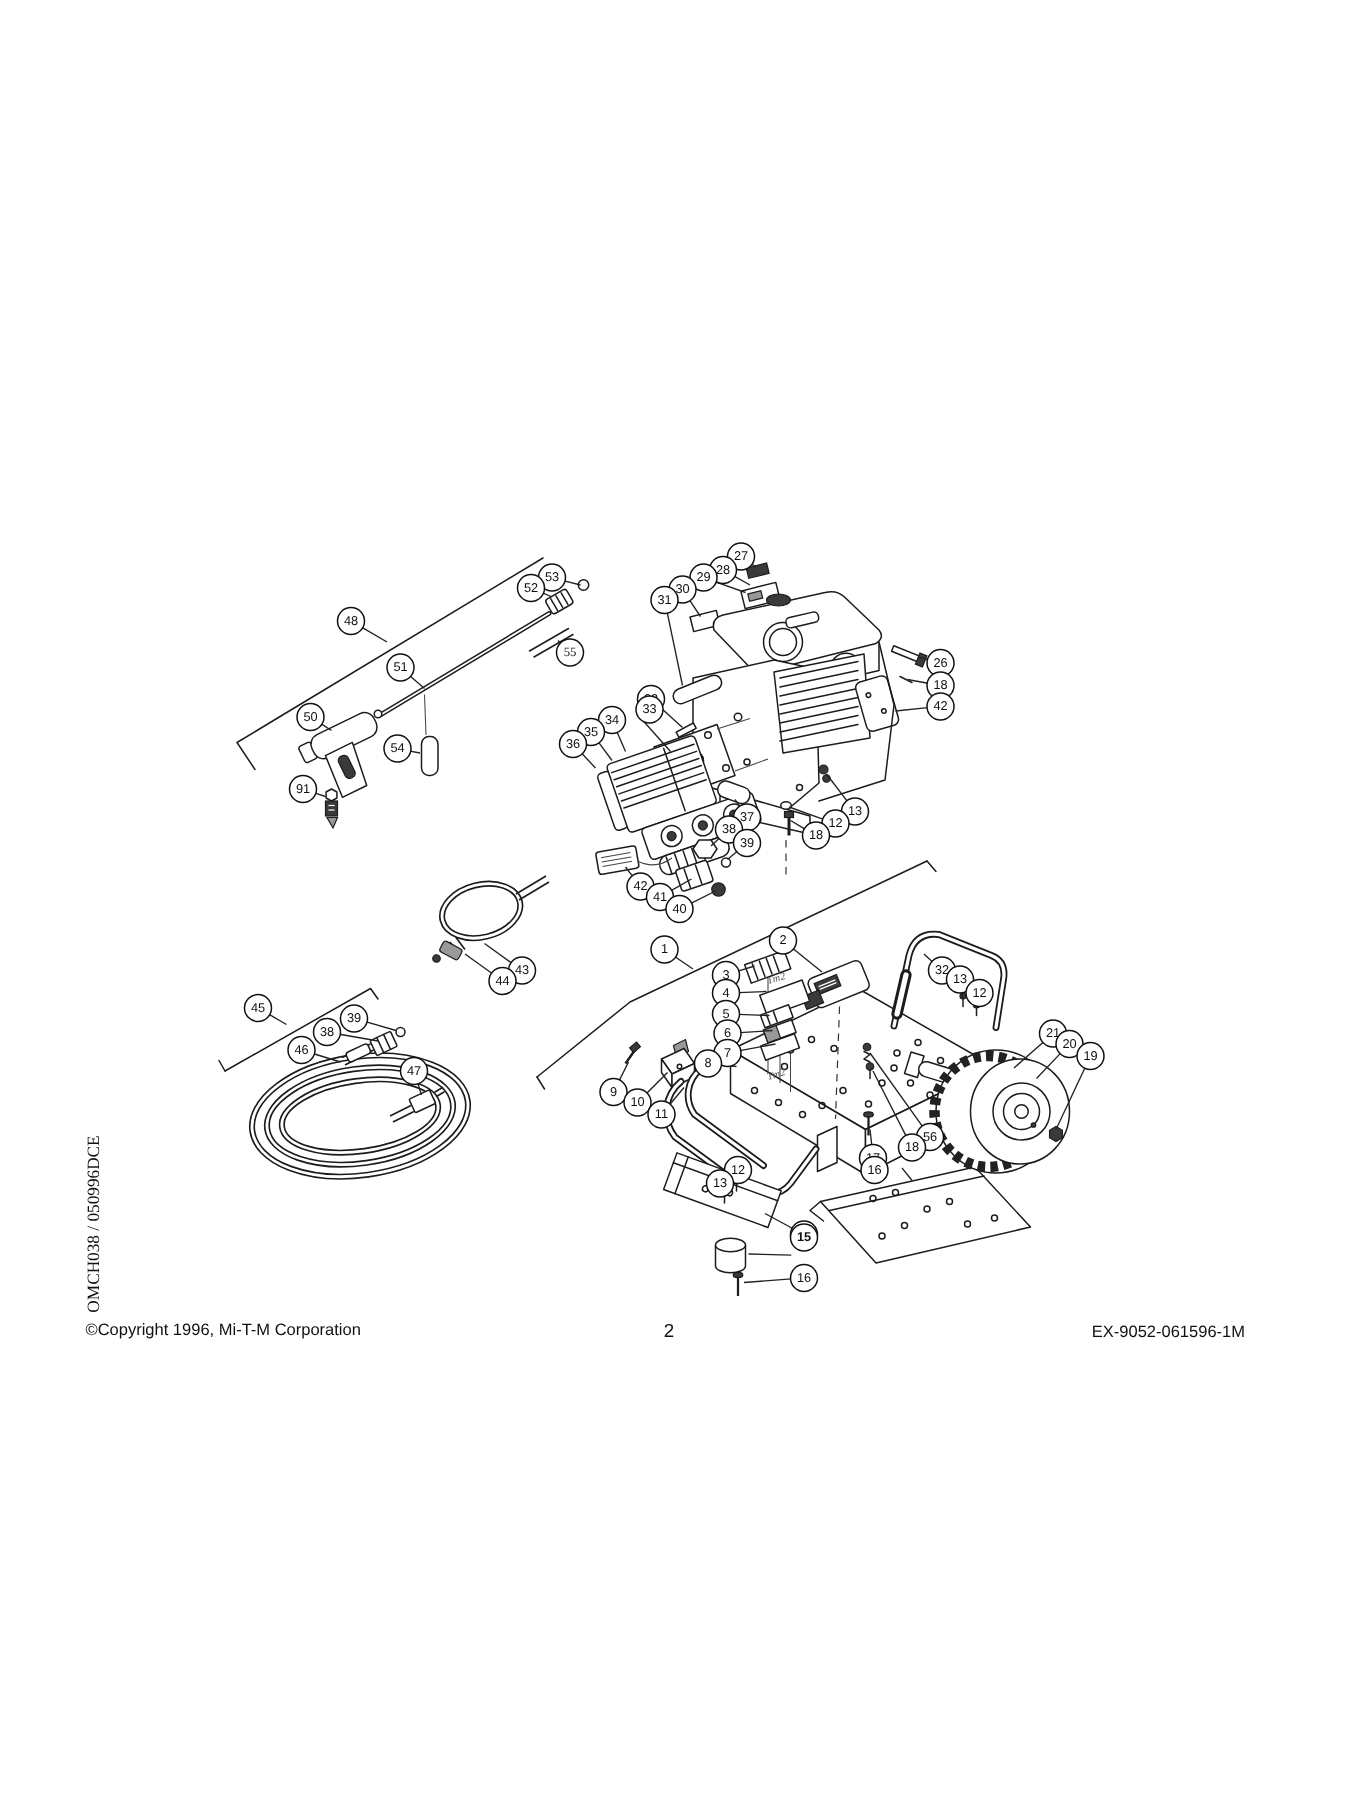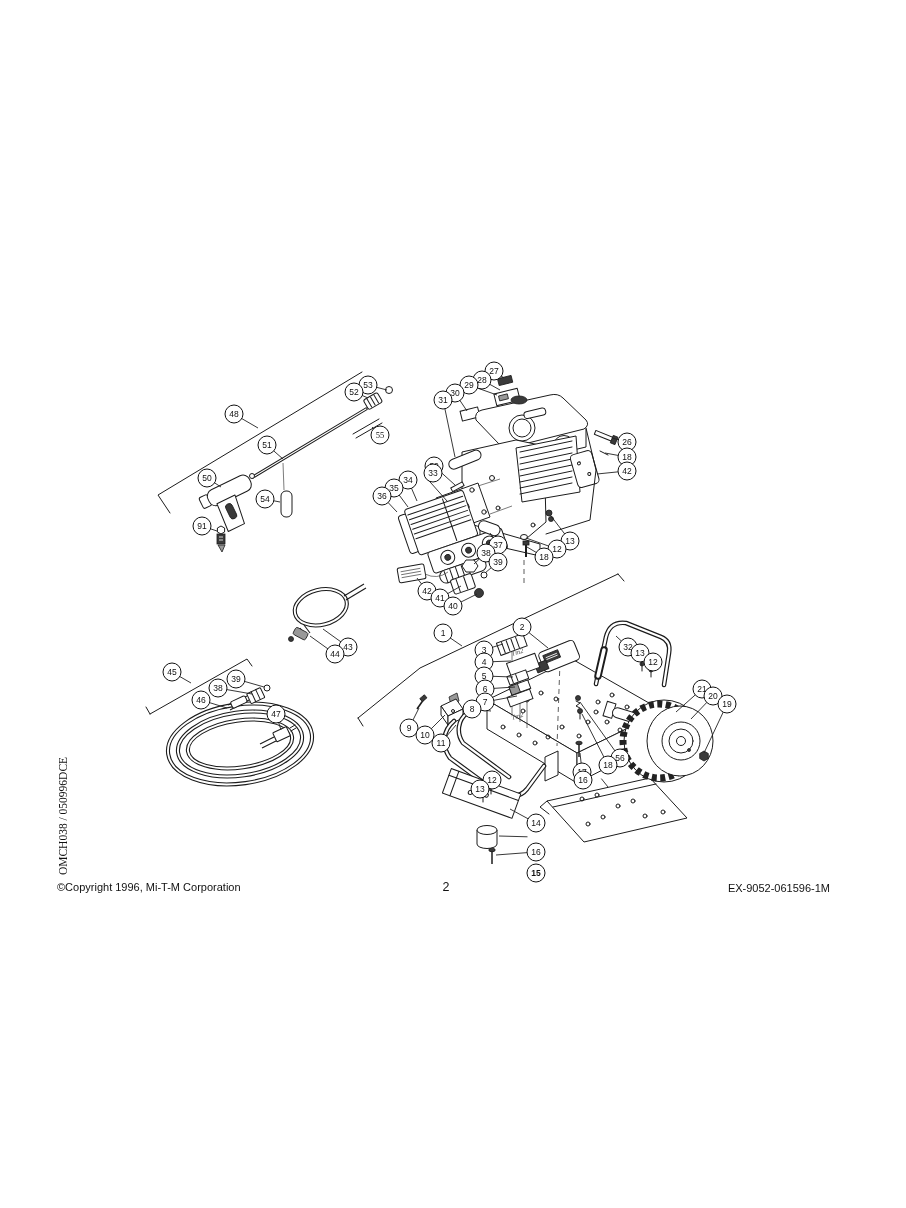--- a/index.html
+++ b/index.html
@@ -543,21 +543,21 @@
       <div class="callout" style="left: 702px; top: 689px;">21</div>
       <div class="callout" style="left: 713px; top: 696px;">20</div>
       <div class="callout" style="left: 727px; top: 704px;">19</div>
       <div class="callout" style="left: 620px; top: 758px;">56</div>
       <div class="callout" style="left: 608px; top: 765px;">18</div>
       <div class="callout" style="left: 582px; top: 772px; text-decoration: underline;">17</div>
       <div class="callout" style="left: 583px; top: 780px;">16</div>
       <div class="callout" style="left: 492px; top: 780px;">12</div>
       <div class="callout" style="left: 480px; top: 789px;">13</div>
       <div class="callout" style="left: 536px; top: 823px;">14</div>
-      <div class="callout" style="left: 536px; top: 873px; font-weight: bold;">15</div>
+      <div class="callout" style="left: 536px; top: 825px; font-weight: bold;">15</div>
       <div class="callout" style="left: 536px; top: 852px;">16</div>
       <div class="callout" style="left: 172px; top: 672px;">45</div>
       <div class="callout" style="left: 236px; top: 679px;">39</div>
       <div class="callout" style="left: 218px; top: 688px;">38</div>
       <div class="callout" style="left: 201px; top: 700px;">46</div>
       <div class="callout" style="left: 276px; top: 714px;">47</div>
     </div>
 
   <div class="footer-left">©Copyright 1996, Mi-T-M Corporation</div>
   <div class="footer-center">2</div>

